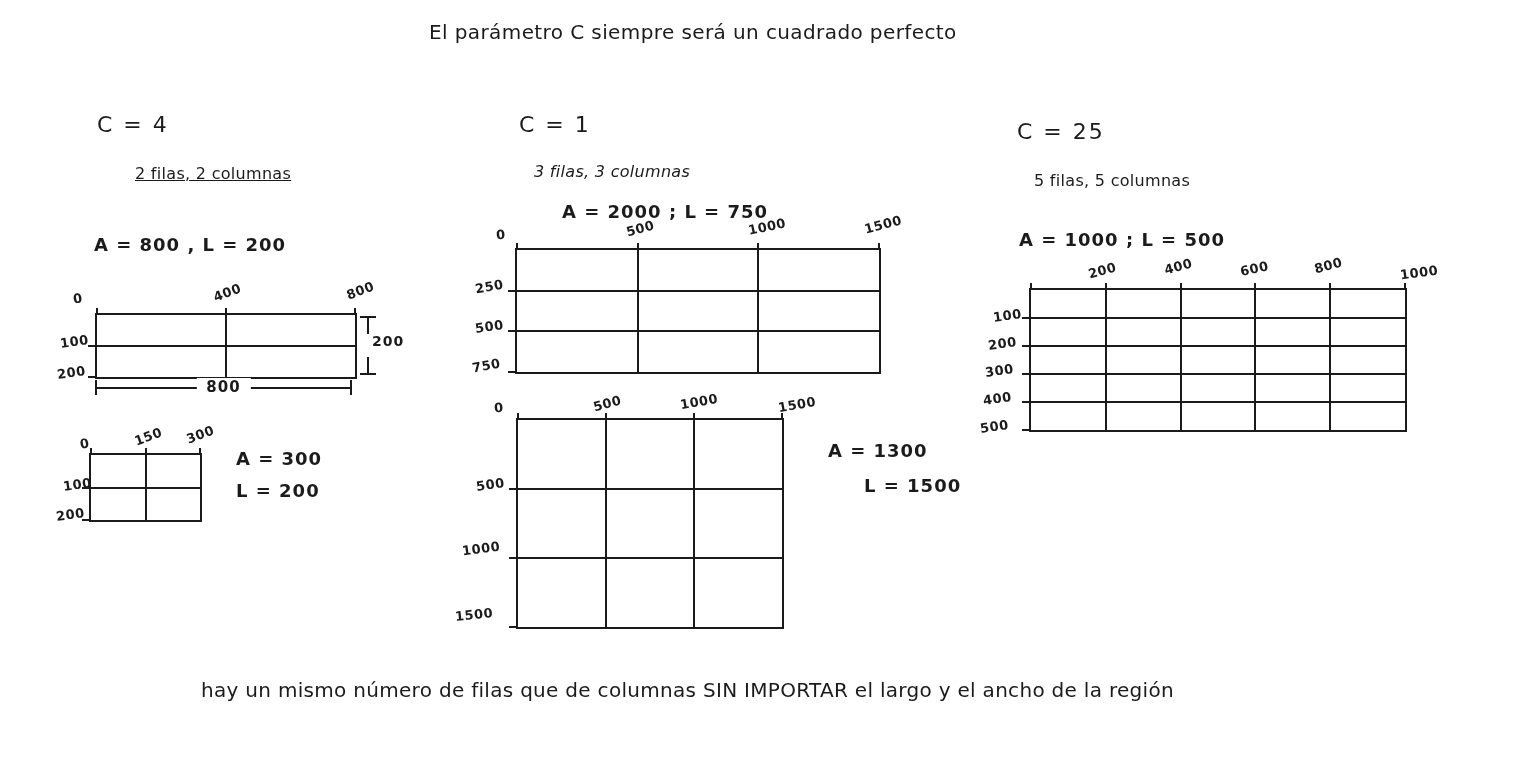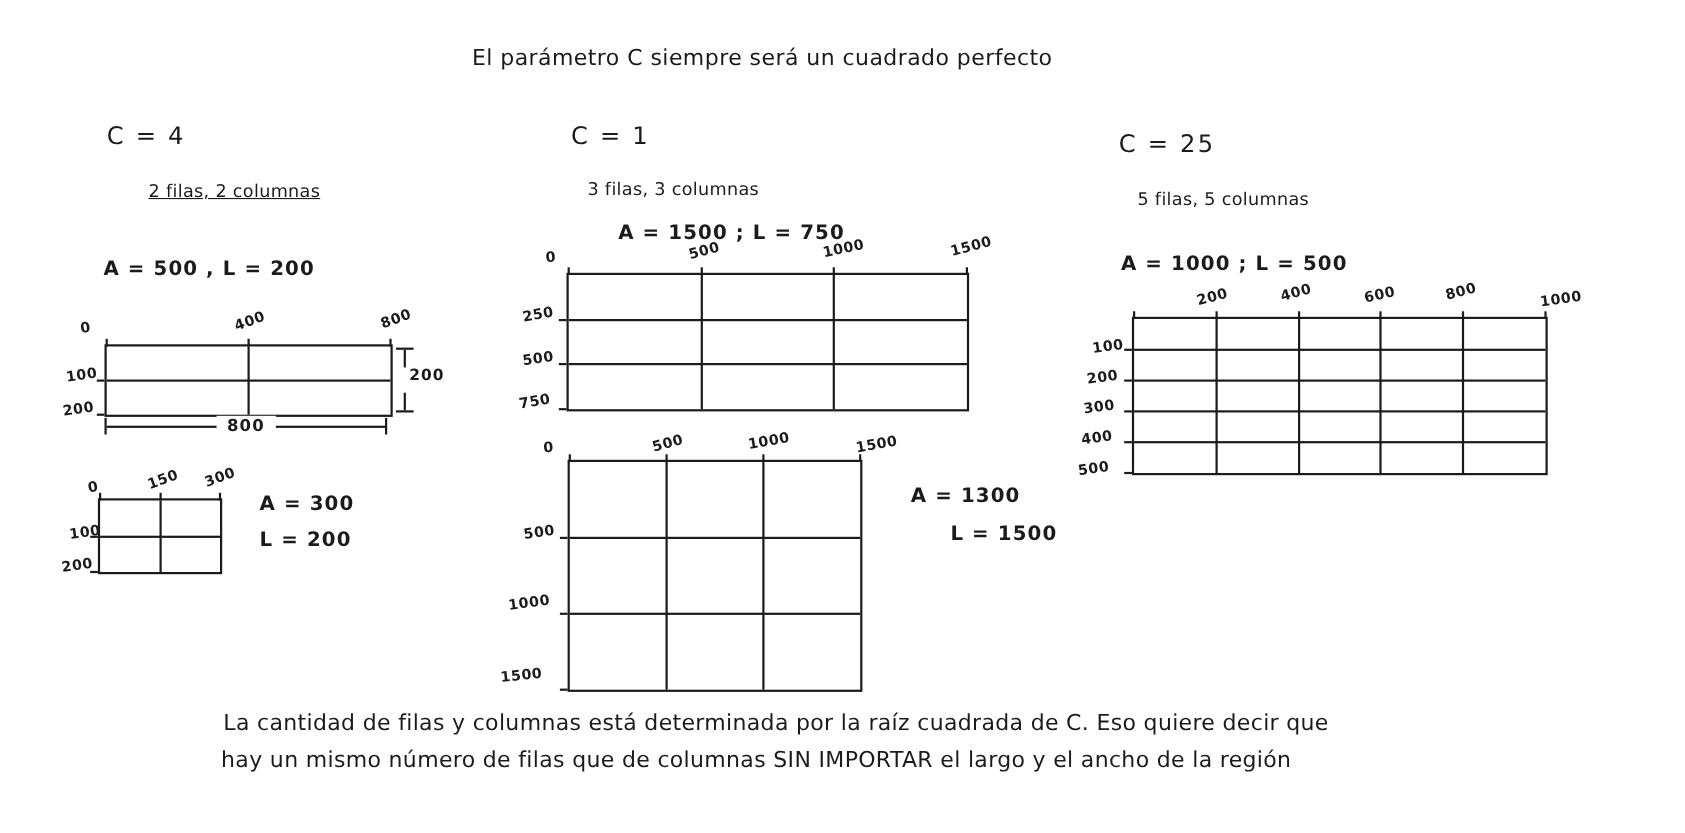--- a/index.html
+++ b/index.html
@@ -35,26 +35,26 @@
   .dim-v-top::after { content:""; position:absolute; left:7px; top:0; width:2px; height:16px; background:#1b1b1b; }
   .dim-v-bot { position:absolute; width:16px; height:18px; border-bottom:2px solid #1b1b1b; }
   .dim-v-bot::after { content:""; position:absolute; left:7px; bottom:0; width:2px; height:16px; background:#1b1b1b; }
   .dim-v-lbl { font-size:14px; font-weight:bold; letter-spacing:1px; }
 </style>
 </head>
 <body>
 
 <div class="canvas">
 
-  <div class="abs title" style="left:429px; top:40px;">El parámetro C siempre será un cuadrado perfecto</div>
+  <div class="abs title" style="left:429px; top:20px;">El parámetro C siempre será un cuadrado perfecto</div>
 
   <div class="layer">
     <div class="abs heading" style="left:97px; top:112px;">C = 4</div>
     <div class="abs subtitle" style="left:135px; top:164px;text-decoration:underline;">2 filas, 2 columnas</div>
-    <div class="abs params" style="left:94px; top:234px;">A = 500 ,   L = 200</div>
+    <div class="abs params" style="left:94px; top:234px;">A = 800 ,   L = 200</div>
 
     <div class="grid" style="left:95px; top:313px; width:258px; height:62px;">
         <div class="gline v" style="left: 50%;"></div>
         <div class="gline h" style="top: 50%;"></div>
         <div class="tick top" style="left: 0%;"></div>
         <div class="tick top" style="left: 50%;"></div>
         <div class="tick top" style="left: 100%;"></div>
         <div class="tick left" style="top: 50%;"></div>
         <div class="tick left" style="top: 100%;"></div>
       </div>
@@ -86,22 +86,22 @@
     <div class="abs ticklabel" style="left:134px; top:429px; transform:rotate(-20deg);">150</div>
     <div class="abs ticklabel" style="left:186px; top:427px; transform:rotate(-20deg);">300</div>
     <div class="abs ticklabel" style="left:63px; top:477px; transform:rotate(-8deg);">100</div>
     <div class="abs ticklabel" style="left:56px; top:507px; transform:rotate(-8deg);">200</div>
     <div class="abs params" style="left:236px; top:448px;">A = 300</div>
     <div class="abs params" style="left:236px; top:480px;">L = 200</div>
   </div>
 
   <div class="layer">
     <div class="abs heading" style="left:519px; top:112px;">C = 1</div>
-    <div class="abs subtitle" style="left:534px; top:162px;">3 filas, 3 columnas</div>
-    <div class="abs params" style="left:562px; top:201px;">A = 1500 ;   L = 750</div>
+    <div class="abs subtitle" style="left:534px; top:162px;font-style:italic;">3 filas, 3 columnas</div>
+    <div class="abs params" style="left:562px; top:201px;">A = 2000 ;   L = 750</div>
 
     <div class="grid" style="left:515px; top:248px; width:362px; height:122px;">
         <div class="gline v" style="left: 33.3333%;"></div>
         <div class="gline v" style="left: 66.6667%;"></div>
         <div class="gline h" style="top: 33.3333%;"></div>
         <div class="gline h" style="top: 66.6667%;"></div>
         <div class="tick top" style="left: 0%;"></div>
         <div class="tick top" style="left: 33.3333%;"></div>
         <div class="tick top" style="left: 66.6667%;"></div>
         <div class="tick top" style="left: 100%;"></div>
@@ -172,16 +172,15 @@
     <div class="abs ticklabel" style="left:1240px; top:261px; transform:rotate(-12deg);">600</div>
     <div class="abs ticklabel" style="left:1314px; top:258px; transform:rotate(-15deg);">800</div>
     <div class="abs ticklabel" style="left:1400px; top:265px; transform:rotate(-8deg);">1000</div>
     <div class="abs ticklabel" style="left:993px; top:308px; transform:rotate(-8deg);">100</div>
     <div class="abs ticklabel" style="left:988px; top:336px; transform:rotate(-8deg);">200</div>
     <div class="abs ticklabel" style="left:985px; top:363px; transform:rotate(-8deg);">300</div>
     <div class="abs ticklabel" style="left:983px; top:391px; transform:rotate(-8deg);">400</div>
     <div class="abs ticklabel" style="left:980px; top:419px; transform:rotate(-8deg);">500</div>
   </div>
 
-  <div class="abs footer-line" style="left:203px; top:645px;">La cantidad de filas y columnas está determinada por la raíz cuadrada de C. Eso quiere decir que</div>
   <div class="abs footer-line" style="left:201px; top:678px;">hay un mismo número de filas que de columnas SIN IMPORTAR el largo y el ancho de la región</div>
 
 </div>
 
 </body></html>

